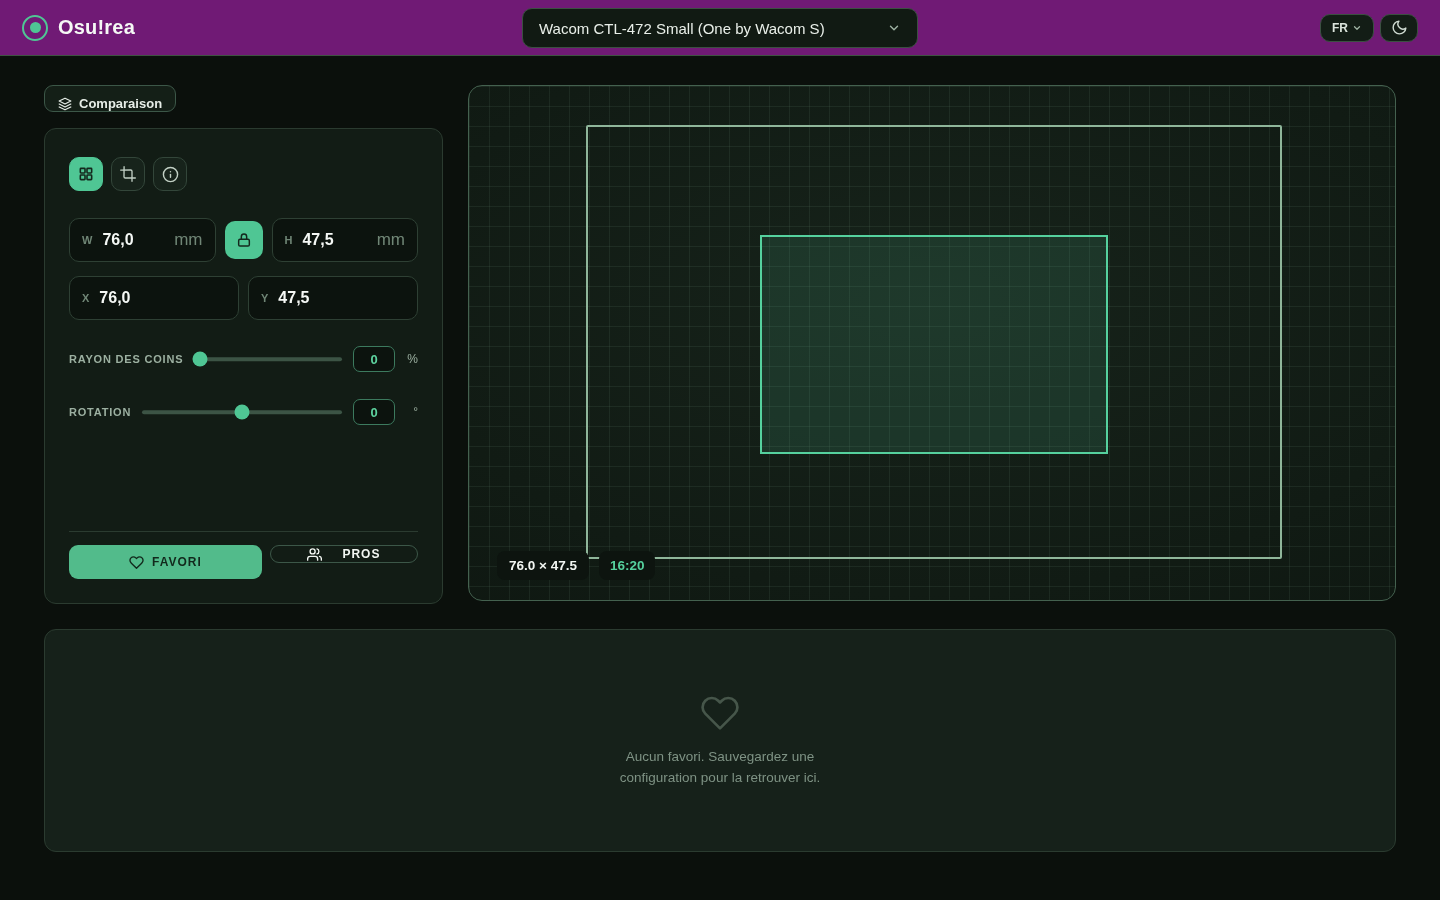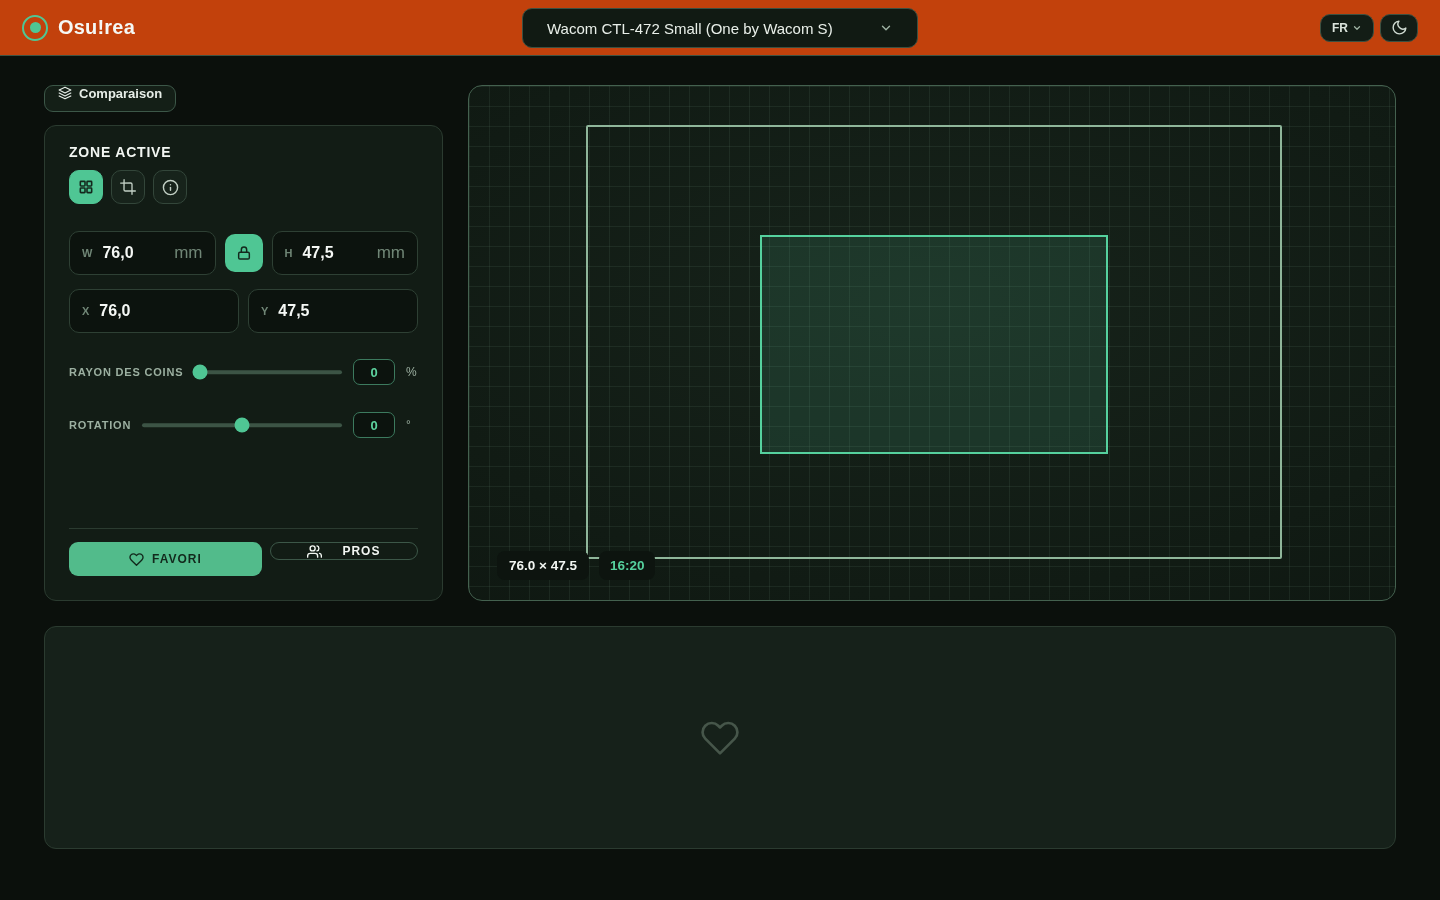--- a/index.html
+++ b/index.html
@@ -7,53 +7,53 @@
   body {
     background:#0b100c;
     font-family:"Liberation Sans","DejaVu Sans",sans-serif;
     color:#eef3ee;
     overflow:hidden;
   }
   svg { display:block; }
 
   
   .topbar {
-    position:relative; height:56px; background:#c2410c;
+    position:relative; height:56px; background:#701a75;
     border-bottom:1px solid #3f5343;
     display:flex; align-items:center; padding:0 22px;
   }
   .brand { display:flex; align-items:center; gap:10px; }
   .logo-ring {
     width:26px; height:26px; border:2.5px solid #4fc694; border-radius:50%;
     display:flex; align-items:center; justify-content:center;
   }
   .logo-dot { width:11px; height:11px; border-radius:50%; background:#4fc694; }
   .brand-name { font-size:20px; font-weight:bold; letter-spacing:.2px; color:#f5f8f5; }
 
   .tablet-select {
     position:absolute; left:50%; top:8px; transform:translateX(-50%);
     width:396px; height:40px; border:1px solid #3b5041; border-radius:10px;
-    background:#111a13; display:flex; align-items:center; padding:0 24px;
+    background:#111a13; display:flex; align-items:center; padding:0 16px;
     font-size:15px; color:#e9efe9; cursor:pointer;
   }
   .tablet-select .chev { margin-left:auto; color:#9fb3a4; }
 
   .topbar-right { margin-left:auto; display:flex; gap:6px; }
   .pill-btn {
     height:28px; border:1px solid #3b5041; border-radius:10px; background:#131d16;
     display:flex; align-items:center; justify-content:center; gap:4px;
     color:#dbe4dc; font-size:12px; font-weight:bold; cursor:pointer; padding:0 11px;
   }
   .icon-sq { width:38px; padding:0; }
 
   
   .main { padding:29px 44px 0; display:flex; gap:25px; }
   .left-col { width:399px; flex:none; }
   .chip-btn {
-    display:inline-flex; align-items:flex-start; gap:7px; height:27px; padding:0 13px;
+    display:inline-flex; align-items:flex-end; gap:7px; height:27px; padding:0 13px;
     border:1px solid #3c5748; border-radius:9px; background:#141f17;
     font-size:13px; font-weight:bold; color:#e6ede7; cursor:pointer;
   }
 
   .panel {
     background:#121c15; border:1px solid #2b3b30; border-radius:12px;
   }
   .zone-panel {
     margin-top:13px; height:476px; padding:18px 24px 10px;
     display:flex; flex-direction:column;
@@ -75,21 +75,21 @@
   .field .f-label { font-size:11px; font-weight:bold; color:#708676; }
   .field .f-value { font-size:16px; font-weight:bold; color:#f5f8f5; margin-left:10px; }
   .field .f-unit { margin-left:auto; font-size:17px; color:#708676; }
   .lock-btn {
     flex:none; width:38px; height:38px; border-radius:10px; background:#4fc694;
     border:none; display:flex; align-items:center; justify-content:center;
     color:#14281d; cursor:pointer;
   }
   .pos-row { display:flex; gap:9px; margin-top:14px; }
 
-  .slider-row { display:flex; align-items:center; gap:11px; margin-top:26px; }
+  .slider-row { display:flex; align-items:center; gap:11px; margin-top:26px;text-align:right; }
   .slider-label {
     font-size:11px; font-weight:bold; letter-spacing:.8px; color:#9cb0a1; flex:none;
   }
   .slider { position:relative; flex:1; height:16px; cursor:pointer; }
   .slider .track {
     position:absolute; left:0; right:0; top:50%; height:3.5px; transform:translateY(-50%);
     background:#3c5445; border-radius:2px;
   }
   .slider .thumb {
     position:absolute; top:50%; width:15px; height:15px; border-radius:50%;
@@ -215,21 +215,20 @@
     <button class="chip-btn">
       <svg width="14" height="14" viewBox="0 0 24 24" fill="none" stroke="#e6ede7" stroke-width="2" stroke-linecap="round" stroke-linejoin="round">
           <polygon points="12 2 2 7 12 12 22 7 12 2"></polygon>
           <polyline points="2 17 12 22 22 17"></polyline>
           <polyline points="2 12 12 17 22 12"></polyline>
         </svg>
       <span>Comparaison</span>
     </button>
 
     <section class="panel zone-panel">
-      <h2 class="zone-title">ZONE ACTIVE</h2>
 
       <div class="mode-row">
         <button class="mode-btn active">
           <svg width="16" height="16" viewBox="0 0 24 24" fill="none" stroke="currentColor" stroke-width="2.4" stroke-linejoin="round">
               <rect x="3.5" y="3.5" width="7" height="7" rx="1"></rect>
               <rect x="13.5" y="3.5" width="7" height="7" rx="1"></rect>
               <rect x="3.5" y="13.5" width="7" height="7" rx="1"></rect>
               <rect x="13.5" y="13.5" width="7" height="7" rx="1"></rect>
             </svg>
         </button>
@@ -326,14 +325,15 @@
       <div class="badge ratio">16:20</div>
     </div>
   </div>
 </div>
 
 <section class="favorites">
   <div class="fav-body">
     <svg class="empty-heart" width="40" height="40" viewBox="0 0 24 24" fill="none" stroke="currentColor" stroke-width="1.6" stroke-linecap="round" stroke-linejoin="round">
         <path d="M20.84 4.61a5.5 5.5 0 0 0-7.78 0L12 5.67l-1.06-1.06a5.5 5.5 0 0 0-7.78 7.78l1.06 1.06L12 21.23l7.78-7.78 1.06-1.06a5.5 5.5 0 0 0 0-7.78z"></path>
       </svg>
+    <p class="empty-text">Aucun favori. Sauvegardez une configuration pour la retrouver ici.</p>
   </div>
 </section>
 
 </body></html>

